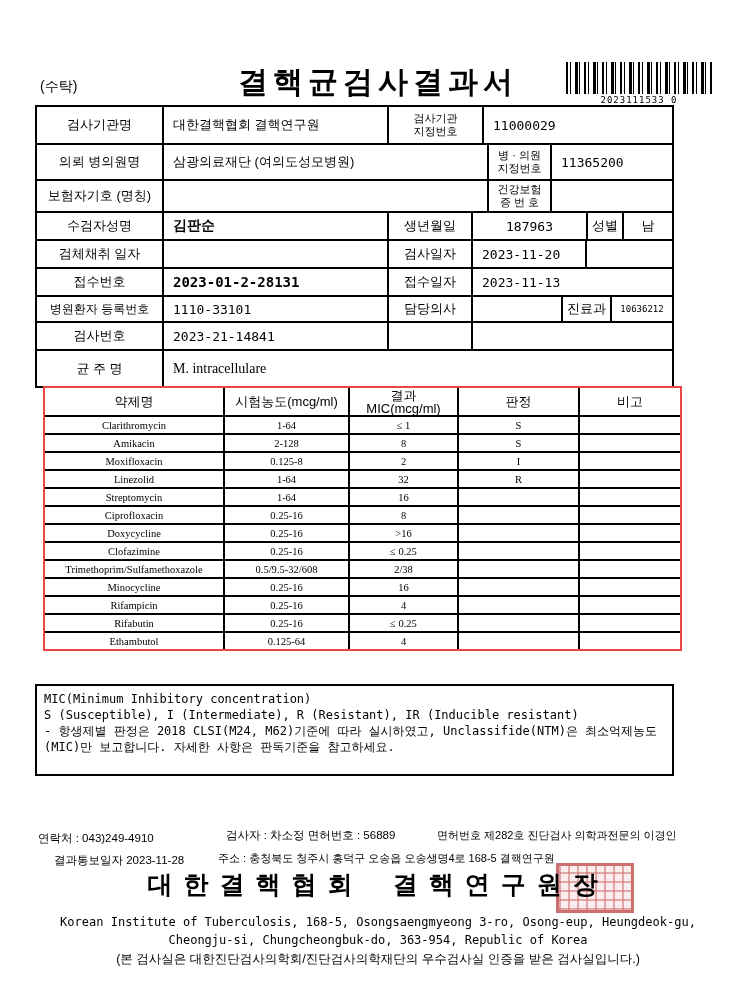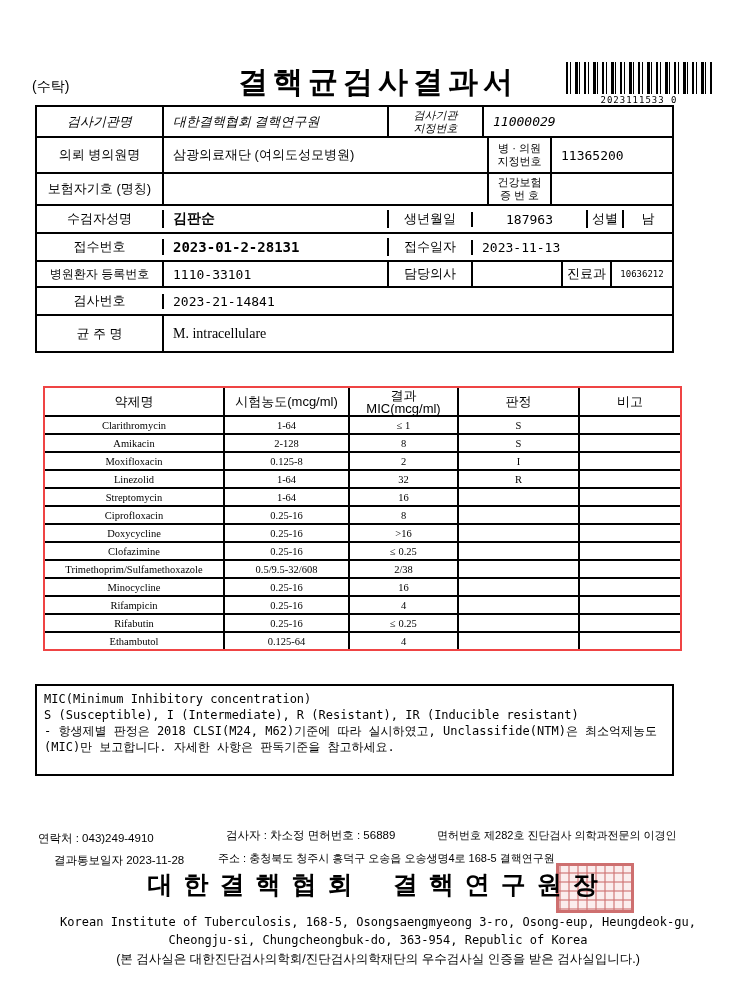--- a/index.html
+++ b/index.html
@@ -1,20 +1,20 @@
 <!DOCTYPE html>
 <html><head>
 <meta charset="utf-8">
 <style>
   html,body{margin:0;padding:0;background:#fff;}
   .page{position:relative;width:756px;height:1001px;background:#fff;color:#000;
         font-family:"Liberation Sans",sans-serif;overflow:hidden;}
 
   
-  .consignment{position:absolute;left:32px;top:78px;font-size:14px;}
+  .consignment{position:absolute;left:40px;top:78px;font-size:14px;}
   .doc-title{position:absolute;left:0;top:62px;width:100%;margin:0;text-align:center;
              font-family:"Liberation Serif",serif;font-weight:bold;font-size:30px;letter-spacing:5px;}
   .barcode{position:absolute;left:566px;top:62px;width:146px;height:32px;
      background:repeating-linear-gradient(90deg,#000 0 2px,#fff 2px 4px,#000 4px 5px,#fff 5px 9px,
                 #000 9px 12px,#fff 12px 13px,#000 13px 14px,#fff 14px 18px);}
   .barcode-num{position:absolute;left:566px;top:95px;width:146px;text-align:center;
                font:9px "DejaVu Sans Mono",monospace;letter-spacing:1px;}
 
   
   .itable{position:absolute;left:35px;top:105px;width:639px;border:2px solid #000;box-sizing:border-box;}
@@ -23,21 +23,21 @@
   .ic{box-sizing:border-box;border-left:2px solid #000;display:flex;align-items:center;
       justify-content:center;font-size:13px;overflow:hidden;white-space:nowrap;}
   .ic:first-child{border-left:none;}
   .ic.lbl{justify-content:center;}
   .ic.lbl2{flex-direction:column;font-size:11px;line-height:13px;justify-content:center;}
   .ic.val{justify-content:flex-start;padding-left:9px;font-family:"DejaVu Sans Mono",monospace;font-size:13px;}
   .ic.val.center{justify-content:center;padding-left:0;}
   .ic.bold{font-weight:bold;font-size:14px;}
   .ic.small{font-size:9px;}
   .ic.serifval{font-family:"Liberation Serif",serif;font-size:14px;}
-  .h36{height:29px;font-style:italic;} .h34{height:34px;} .h30{height:30px;} .h26{height:26px;align-items:center;} .h24{height:24px;} .h35{height:35px;}
+  .h36{height:36px;} .h34{height:34px;} .h30{height:30px;} .h26{height:26px;} .h24{height:24px;} .h35{height:35px;}
 
   
   .dtable{position:absolute;left:35px;top:386px;width:639px;border:2px solid #ef4444;box-sizing:border-box;margin-left:8px;}
   .dhead{display:flex;height:27px;}
   .dc{box-sizing:border-box;border-left:2px solid #000;display:flex;align-items:center;justify-content:center;}
   .dc:first-child{border-left:none;}
   .dhead .dc{font-size:13px;flex-direction:column;line-height:13px;}
   .dt-row{display:flex;height:16px;border-top:2px solid #000;}
   .dt-row .dc{font-family:"Liberation Serif",serif;font-size:10.5px;}
   .w0{width:178px;} .w1{width:125px;} .w2{width:109px;} .w3{width:121px;} .w4{width:102px;}
@@ -108,20 +108,27 @@
     </div>
     <div class="irow h26">
       <div class="ic lbl" style="width:125px">수검자성명</div>
       <div class="ic val bold" style="width:225px;font-family:'Liberation Sans',sans-serif">김판순</div>
       <div class="ic lbl" style="width:84px">생년월일</div>
       <div class="ic val center" style="width:115px">187963</div>
       <div class="ic lbl" style="width:36px">성별</div>
       <div class="ic val center" style="width:50px;font-family:'Liberation Sans',sans-serif">남</div>
     </div>
     <div class="irow h26">
+      <div class="ic lbl" style="width:125px">검체채취 일자</div>
+      <div class="ic val" style="width:225px"></div>
+      <div class="ic lbl" style="width:84px">검사일자</div>
+      <div class="ic val" style="width:114px">2023-11-20</div>
+      <div class="ic val" style="width:87px"></div>
+    </div>
+    <div class="irow h26">
       <div class="ic lbl" style="width:125px">접수번호</div>
       <div class="ic val bold" style="width:225px">2023-01-2-28131</div>
       <div class="ic lbl" style="width:84px">접수일자</div>
       <div class="ic val" style="width:201px">2023-11-13</div>
     </div>
     <div class="irow h24">
       <div class="ic lbl" style="width:125px;font-size:12px">병원환자 등록번호</div>
       <div class="ic val" style="width:225px">1110-33101</div>
       <div class="ic lbl" style="width:84px">담당의사</div>
       <div class="ic val" style="width:90px"></div>

